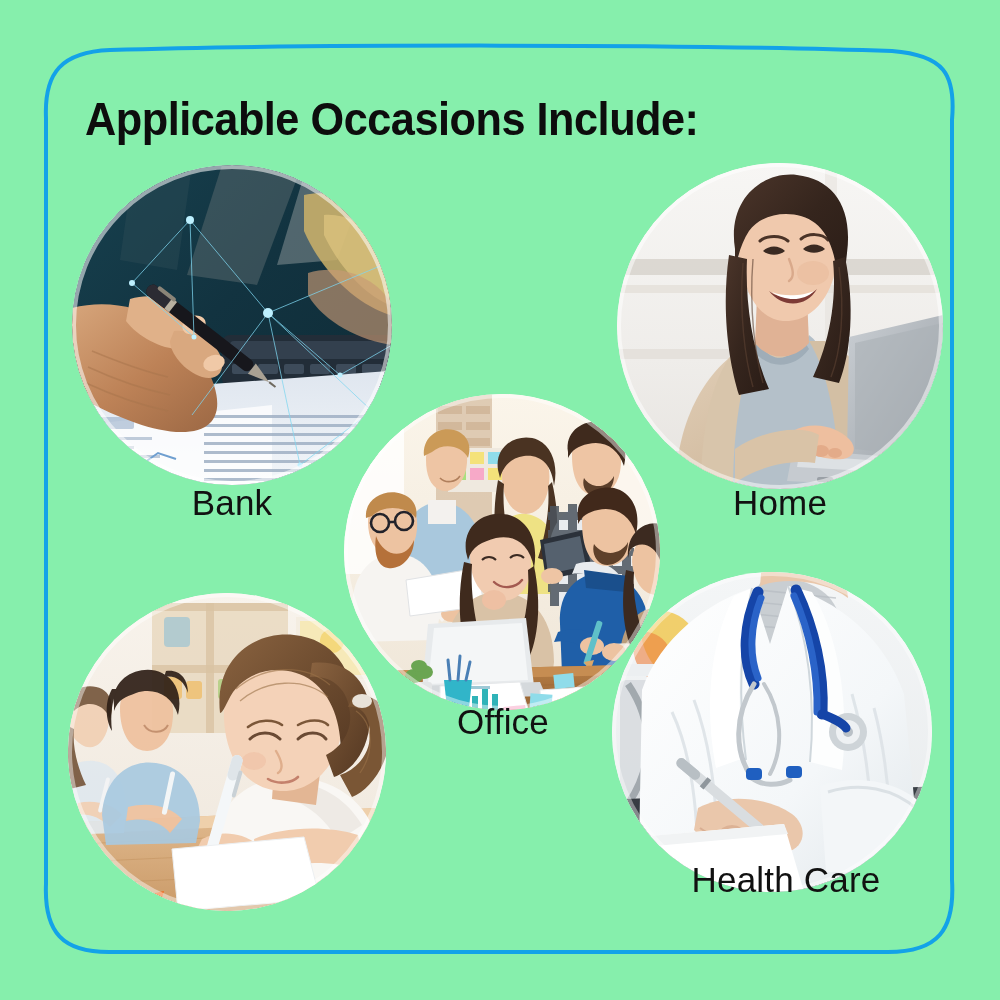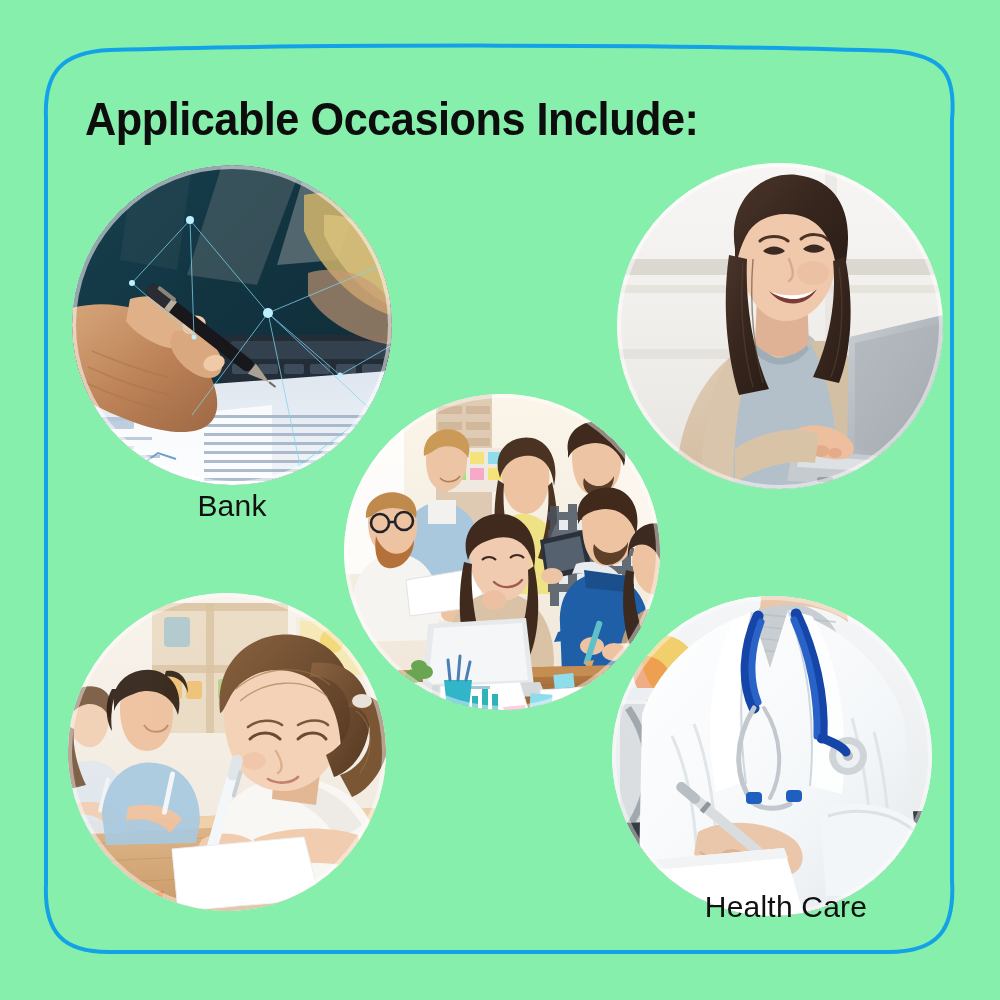--- a/index.html
+++ b/index.html
@@ -48,26 +48,25 @@
     left: 0; top: 0;
     border-radius: 50%;
     overflow: hidden;
     background: #ffffff;
   }
   .photo svg { display: block; }
   .caption {
     position: absolute;
     font-family: "Liberation Sans", "DejaVu Sans", sans-serif;
     font-weight: 400;
-    font-size: 30px;
+    font-size: 35px;
     color: #111111;
     white-space: nowrap;
     text-align: center;
     letter-spacing: 0.2px;
-    margin-top: 6px;
   }
 </style>
 </head>
 <body>
 
 <div id="stage" style="background: #86efac;">
 
   <svg id="frame" viewBox="0 0 1000 1000">
     <path d="M 110 50
              C 300 44, 700 44, 892 51
@@ -300,20 +299,21 @@
           <g fill="#e3ab89">
             <ellipse cx="204" cy="288" rx="8" ry="6"></ellipse>
               <ellipse cx="218" cy="290" rx="7" ry="5"></ellipse>
           </g>
 
           <path d="M118 286 C146 266, 186 262, 202 272 L198 300 C170 296, 136 306, 118 320 Z" fill="#d9c3a7"></path>
           <circle cx="163" cy="163" r="161" fill="none" stroke="#ffffff" stroke-width="4" opacity="0.5"></circle>
         </g>
       </svg>
     </div>
+    <div class="caption" style="left:-37px; top:320px; width:400px;">Home</div>
   </div>
 
   <div class="tile" style="left:344px; top:394px; width:316px; height:316px;">
     <div class="photo" style="width:316px; height:316px;">
       <svg width="316" height="316" viewBox="0 0 316 316">
         <defs>
           <linearGradient id="ofBg" x1="0" y1="0" x2="0" y2="1">
             <stop offset="0%" stop-color="#fbf5ea"></stop>
             <stop offset="100%" stop-color="#efe6d8"></stop>
           </linearGradient>
@@ -492,20 +492,21 @@
           <rect x="42" y="312" width="22" height="16" fill="#f7a9c8" transform="rotate(6 53 320)"></rect>
           <rect x="160" y="312" width="22" height="16" fill="#f7a9c8" transform="rotate(-5 171 320)"></rect>
           <rect x="186" y="300" width="22" height="14" fill="#8fdcea" transform="rotate(4 197 307)"></rect>
           <rect x="210" y="280" width="20" height="14" fill="#8fdcea" transform="rotate(-6 220 287)"></rect>
 
           <rect x="20" y="302" width="34" height="14" rx="3" fill="#1f2630" transform="rotate(-6 37 309)"></rect>
           <circle cx="158" cy="158" r="156" fill="none" stroke="#ffffff" stroke-width="4" opacity="0.45"></circle>
         </g>
       </svg>
     </div>
+    <div class="caption" style="left:-36px; top:308px; width:390px;">Office</div>
   </div>
 
   <div class="tile" style="left:68px; top:593px; width:318px; height:318px;">
     <div class="photo" style="width:318px; height:318px;">
       <svg width="318" height="318" viewBox="0 0 318 318">
         <defs>
           <linearGradient id="scBg" x1="0" y1="0" x2="0" y2="1">
             <stop offset="0%" stop-color="#f8f3ec"></stop>
             <stop offset="100%" stop-color="#efe7dc"></stop>
           </linearGradient>
@@ -630,21 +631,21 @@
             <ellipse cx="50" cy="306" rx="15" ry="9" fill="none" stroke="#f2d43c" stroke-width="7"></ellipse>
             <path d="M70 304 L96 298 L92 312 L66 318 Z" fill="#f06a1e"></path>
             <path d="M72 322 L104 314 L100 330 L68 336 Z" fill="#ec5a15"></path>
           </g>
           <circle cx="159" cy="159" r="157" fill="none" stroke="#ffffff" stroke-width="4" opacity="0.45"></circle>
         </g>
       </svg>
     </div>
   </div>
 
-  <div class="tile" style="left:612px; top:596px; width:320px; height:320px;">
+  <div class="tile" style="left:612px; top:572px; width:320px; height:320px;">
     <div class="photo" style="width:320px; height:320px;">
       <svg width="320" height="320" viewBox="0 0 320 320">
         <defs>
           <linearGradient id="hcBg" x1="0" y1="0" x2="0" y2="1">
             <stop offset="0%" stop-color="#f4f6f7"></stop>
             <stop offset="100%" stop-color="#e7eaec"></stop>
           </linearGradient>
           <linearGradient id="hcCoat" x1="0" y1="0" x2="1" y2="1">
             <stop offset="0%" stop-color="#ffffff"></stop>
             <stop offset="60%" stop-color="#f4f7f9"></stop>

